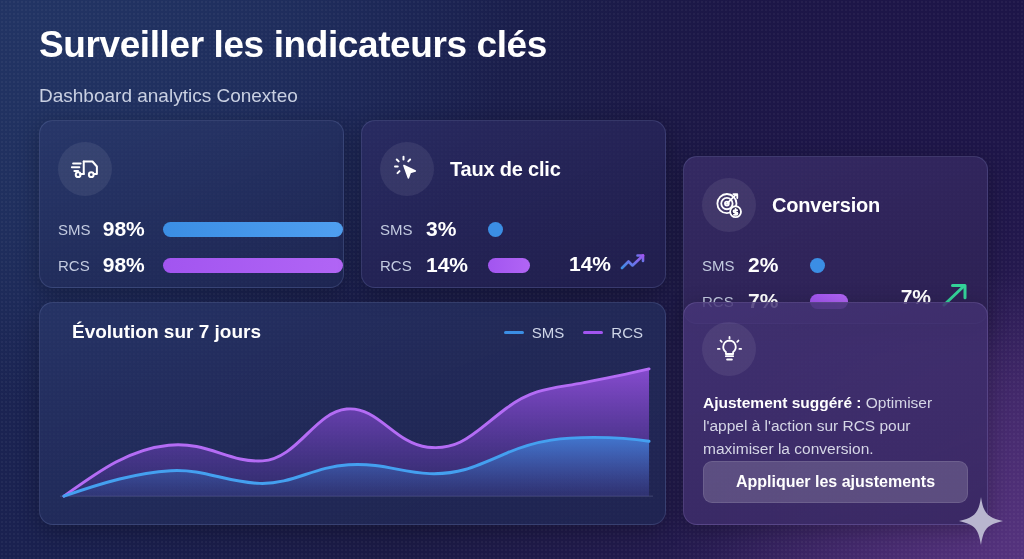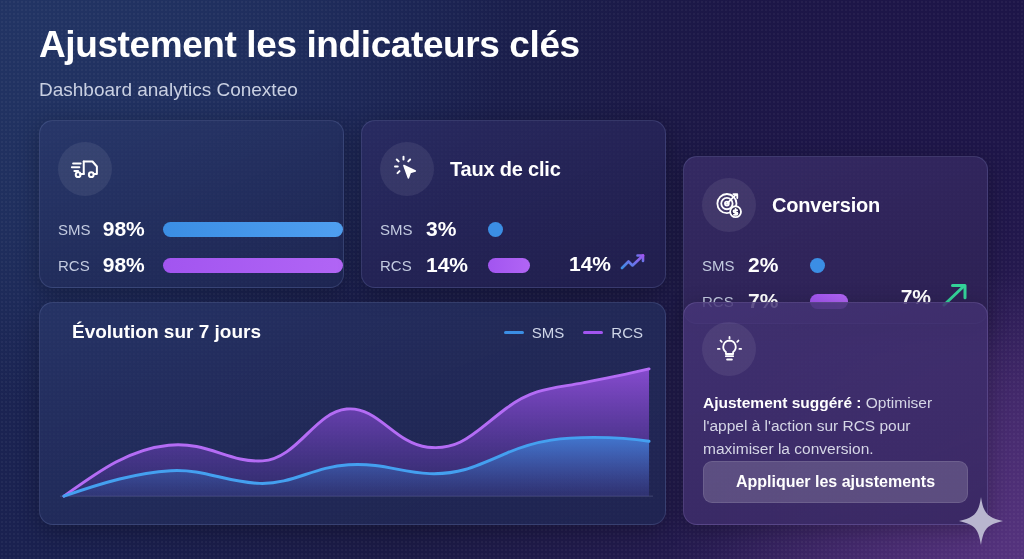--- a/index.html
+++ b/index.html
@@ -25,21 +25,21 @@
     pointer-events:none;
   }
 
   
   .header { position:absolute; left:39px; top:24px; }
   .title {
     font-size:37px; font-weight:bold; color:#ffffff;
     letter-spacing:-0.4px; line-height:1.12;
   }
   .subtitle {
-    font-size:19px; color:#c9d0e2; margin-top:14px; font-weight:400;
+    font-size:19px; color:#c9d0e2; margin-top:20px; font-weight:400;
   }
 
   
   .card {
     position:absolute;
     border-radius:14px;
     border:1px solid rgba(150,165,220,0.18);
     background:linear-gradient(160deg, rgba(44,58,110,0.62) 0%, rgba(31,40,84,0.72) 100%);
     box-shadow:0 6px 22px rgba(0,0,0,0.26);
   }
@@ -115,21 +115,21 @@
   }
   .sparkle { position:absolute; right:20px; bottom:9px; }
 </style>
 </head>
 <body>
 
 <div class="stage">
   <div class="noise"></div>
 
   <div class="header">
-    <div class="title">Ajustement les indicateurs clés</div>
+    <div class="title">Surveiller les indicateurs clés</div>
     <div class="subtitle">Dashboard analytics Conexteo</div>
   </div>
 
   <div class="card kpi" id="kpi1">
     <div class="kpi-head">
       <div class="icon-badge">
         <svg width="30" height="30" viewBox="0 0 24 24" fill="none" stroke="#ffffff" stroke-width="1.6" stroke-linecap="round" stroke-linejoin="round">
           <path d="M11 6H18l3.5 4V16h-2"></path>
             <path d="M11 16H8"></path>
           <path d="M11 6v10"></path>

